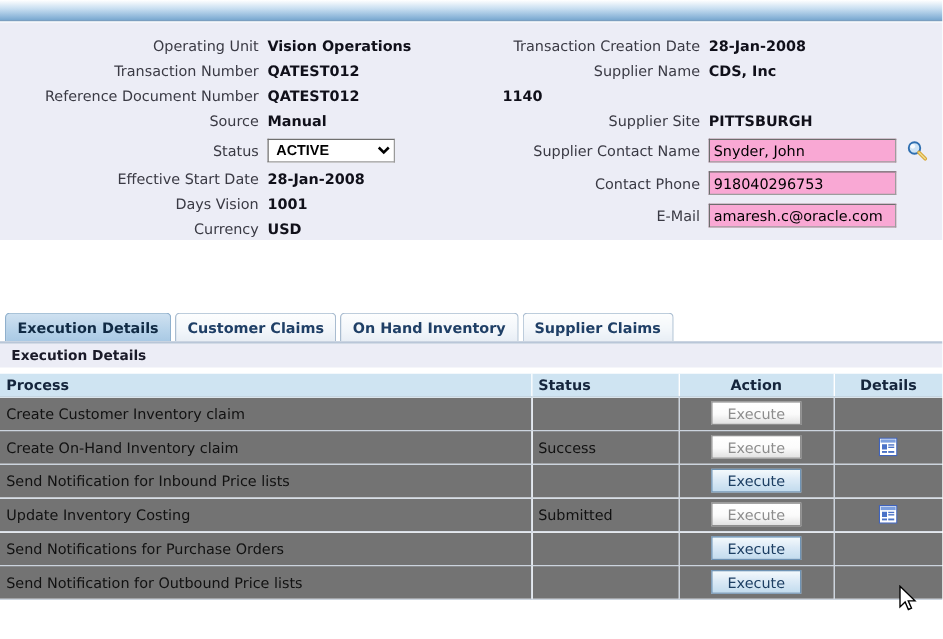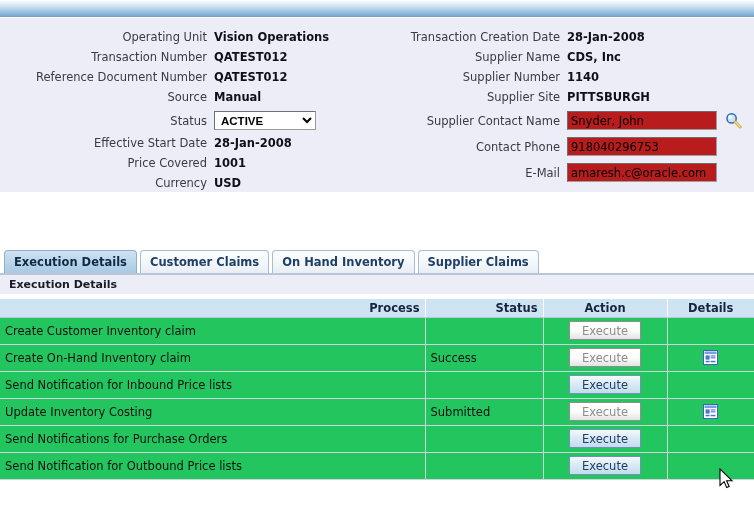--- a/index.html
+++ b/index.html
@@ -90,21 +90,21 @@
     border-left-color: #6f6f6f;
     box-sizing: border-box;
   }
 
   input.text-field {
     font-family: "DejaVu Sans", "Liberation Sans", sans-serif;
     font-size: 11.5px;
     color: #000;
     height: 19px;
     padding: 1px 3px;
-    background: #b91c1c;
+    background: #f9a8d4;
     border: 1px solid #9d9d9d;
     border-top-color: #6d6d6d;
     border-left-color: #6d6d6d;
     box-sizing: border-box;
   }
   input.w-contact { width: 150px; }
   input.w-phone   { width: 150px; }
   input.w-email   { width: 150px; }
 
   .search-icon-btn {
@@ -176,32 +176,32 @@
   }
   .grid th {
     background: #cfe4f2;
     color: #15253c;
     font-weight: bold;
     font-size: 11.5px;
     height: 18px;
     padding: 1px 5px;
     border-right: 1px solid #ffffff;
     border-bottom: 1px solid #b7c9d8;
-    text-align: right;
+    text-align: left;
     box-sizing: border-box;
   }
   .grid th.c-action, .grid th.c-details { text-align: center; }
   .grid th.c-details { border-right: none; }
 
   .grid td {
     height: 27px;
     padding: 2px 5px;
     border-bottom: 1px solid #ccd4de;
     border-right: 1px solid #ccd4de;
-    background: #22c55e;
+    background: #737373;
     color: #111;
     vertical-align: middle;
     box-sizing: border-box;
     overflow: hidden;
     white-space: nowrap;
   }
   .grid td.c-details { border-right: none; }
   .grid td.c-action, .grid td.c-details { text-align: center; }
 
   col.c-process { width: 425px; }
@@ -274,39 +274,38 @@
       </div>
       <div class="info-row field-row">
         <div class="info-label">Status</div>
         <select class="status-select"><option>ACTIVE</option><option>INACTIVE</option><option>CLOSED</option></select>
       </div>
       <div class="info-row">
         <div class="info-label">Effective Start Date</div>
         <div class="info-value">28-Jan-2008</div>
       </div>
       <div class="info-row">
-        <div class="info-label">Price Covered</div>
+        <div class="info-label">Days Vision</div>
         <div class="info-value">1001</div>
       </div>
       <div class="info-row">
         <div class="info-label">Currency</div>
         <div class="info-value">USD</div>
       </div>
     </div>
   <div class="info-col right" id="right-col">
       <div class="info-row">
         <div class="info-label">Transaction Creation Date</div>
         <div class="info-value">28-Jan-2008</div>
       </div>
       <div class="info-row">
         <div class="info-label">Supplier Name</div>
         <div class="info-value">CDS, Inc</div>
       </div>
       <div class="info-row">
-        <div class="info-label">Supplier Number</div>
         <div class="info-value">1140</div>
       </div>
       <div class="info-row">
         <div class="info-label">Supplier Site</div>
         <div class="info-value">PITTSBURGH</div>
       </div>
       <div class="info-row field-row">
         <div class="info-label">Supplier Contact Name</div>
         <input type="text" class="text-field w-contact" value="Snyder, John" style="">
         <span class="search-icon-btn"><svg width="17" height="17" viewBox="0 0 17 17">

